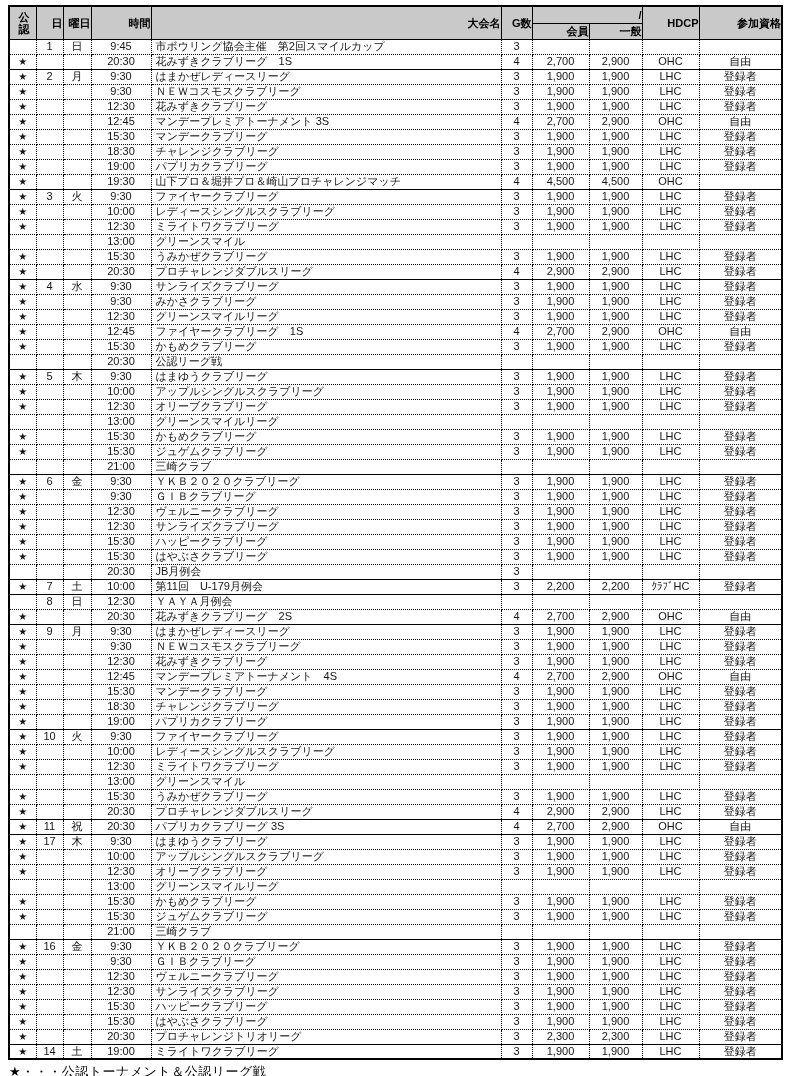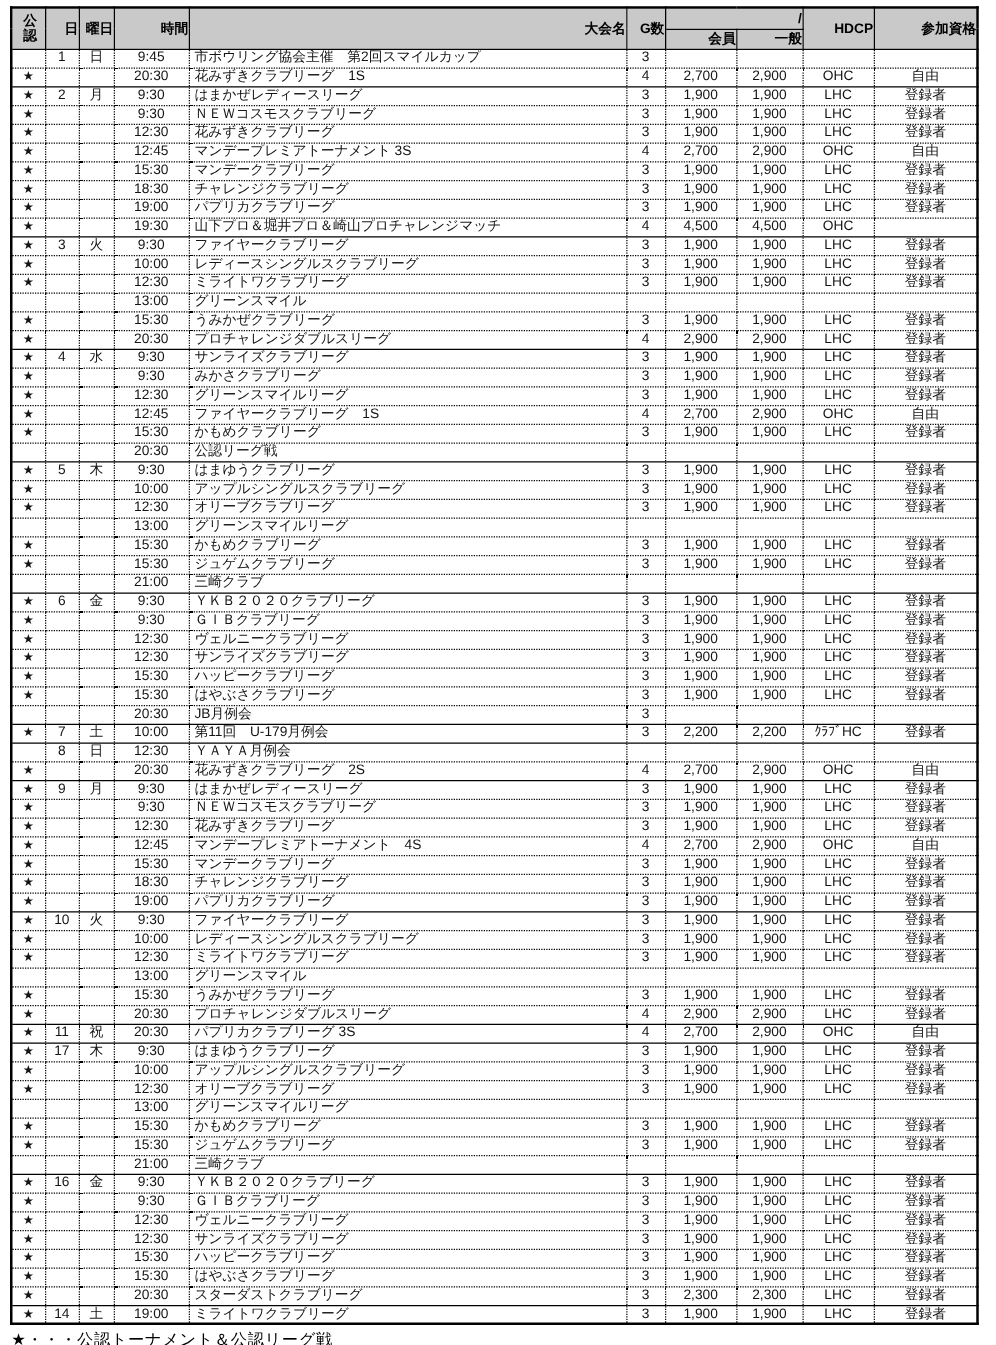--- a/index.html
+++ b/index.html
@@ -875,21 +875,21 @@
           <td class="c6">1,900</td>
           <td class="c7">1,900</td>
           <td class="c8">LHC</td>
           <td class="c9">登録者</td>
         </tr>
         <tr>
           <td class="c0">★</td>
           <td class="c1"></td>
           <td class="c2"></td>
           <td class="c3">20:30</td>
-          <td class="c4">スターダストクラブリーグ</td>
+          <td class="c4">プロチャレンジトリオリーグ</td>
           <td class="c5">3</td>
           <td class="c6">2,300</td>
           <td class="c7">2,300</td>
           <td class="c8">LHC</td>
           <td class="c9">登録者</td>
         </tr>
         <tr class="ds">
           <td class="c0">★</td>
           <td class="c1">14</td>
           <td class="c2">土</td>

